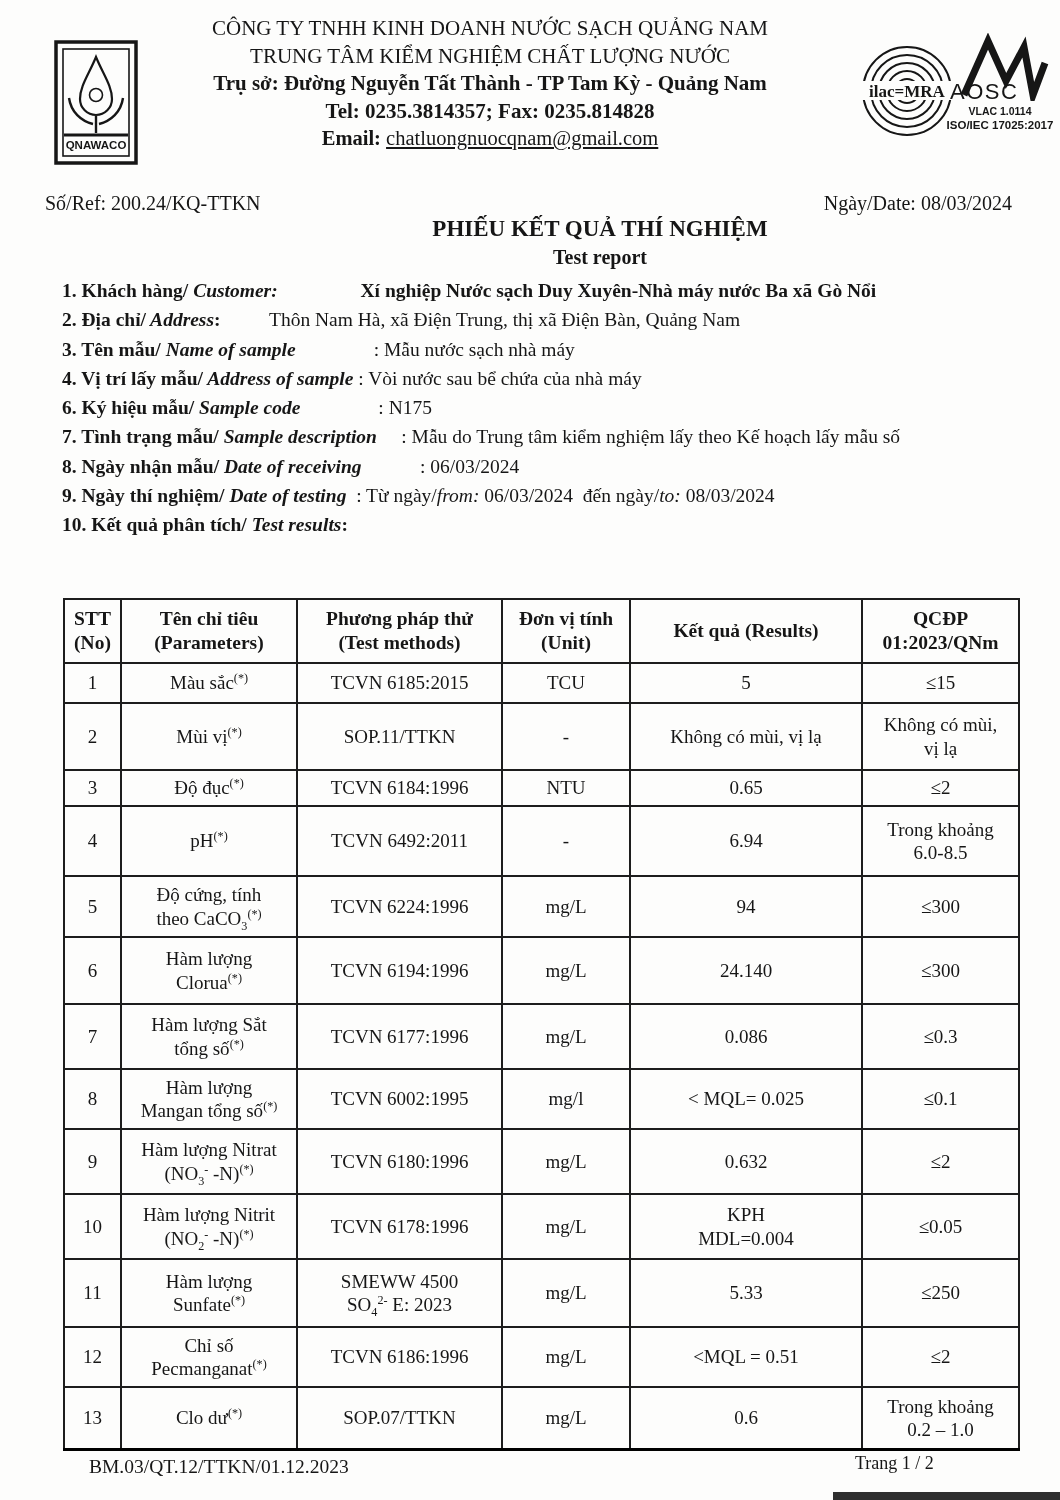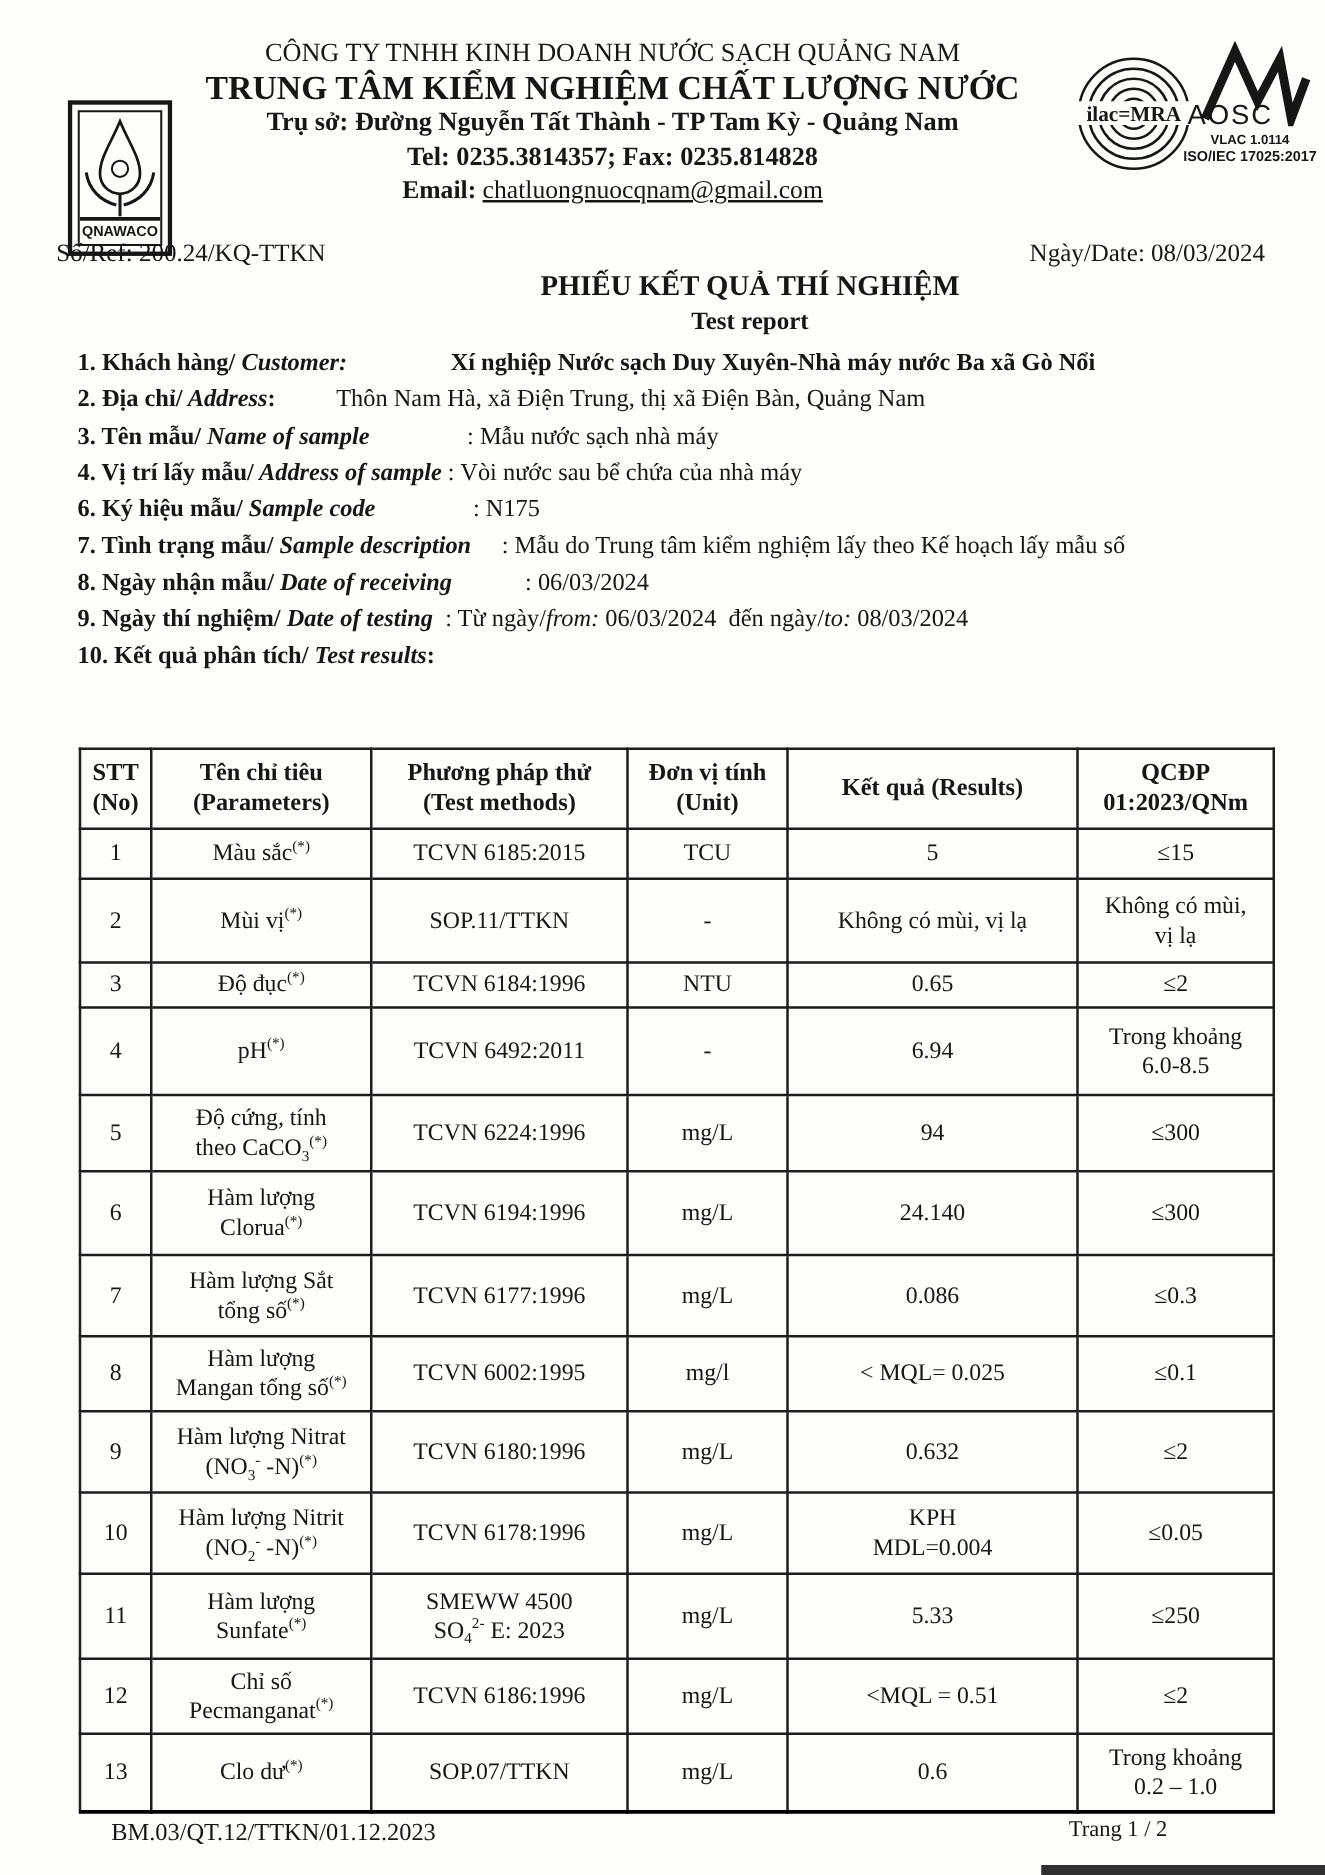--- a/index.html
+++ b/index.html
@@ -1,23 +1,23 @@
 <!DOCTYPE html>
 <html><head>
 <meta charset="utf-8">
 <style>
   html,body{margin:0;padding:0;background:#e8e8e8;}
   .page{position:relative;width:1060px;height:1500px;background:#fdfdfc;color:#161616;
         font-family:"Liberation Serif",serif;overflow:hidden;margin:0 auto;}
 
   
-  .logo-qnawaco{position:absolute;left:54px;top:40px;width:73px;height:125px;margin-top:40px;}
-  .htext{position:absolute;left:140px;top:29px;width:700px;text-align:center;line-height:27.5px;}
+  .logo-qnawaco{position:absolute;left:54px;top:40px;width:73px;height:125px;}
+  .htext{position:absolute;left:140px;top:15px;width:700px;text-align:center;line-height:27.5px;}
   .h1{font-size:21px;}
-  .h2{font-size:27px;font-weight:bold;}
+  .h2{font-size:21px;font-weight:normal;}
   .h3{font-size:21px;font-weight:bold;}
   .h4{font-size:21px;font-weight:bold;}
   .h5{font-size:20.5px;font-weight:bold;}
   .email{font-weight:normal;text-decoration:underline;}
   .logo-ilac{position:absolute;left:860px;top:44px;width:94px;height:94px;}
   .logo-aosc{position:absolute;left:946px;top:33px;width:108px;text-align:center;}
   .aosc-sub1{font-family:"Liberation Sans",sans-serif;font-size:10.5px;font-weight:bold;line-height:13px;}
   .aosc-sub2{font-family:"Liberation Sans",sans-serif;font-size:11.5px;font-weight:bold;line-height:14px;}
 
   

